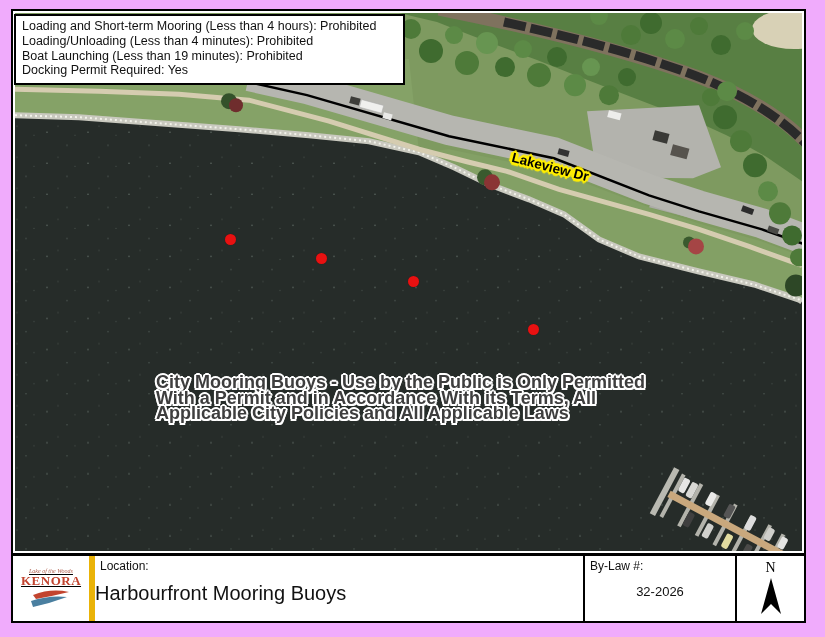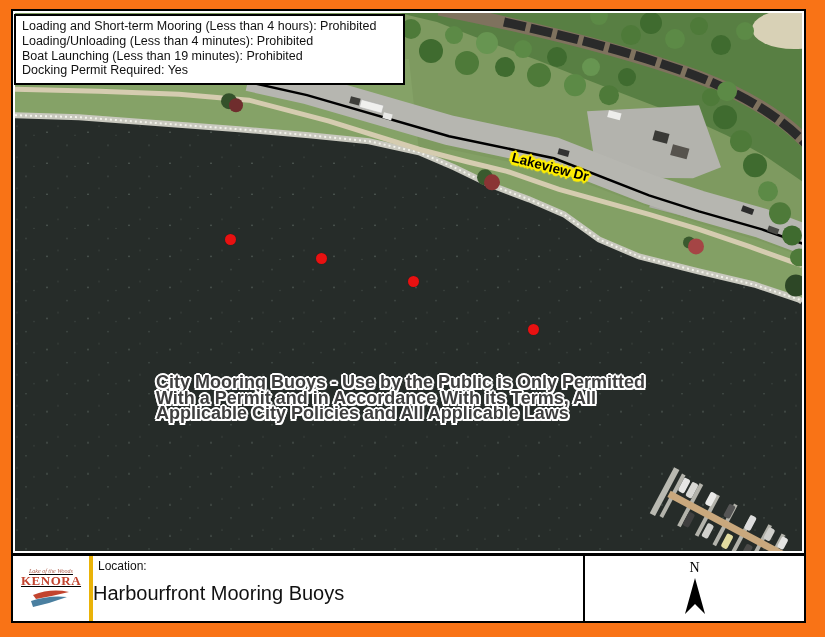--- a/index.html
+++ b/index.html
@@ -1,16 +1,16 @@
 <!DOCTYPE html>
 <html><head>
 <meta charset="utf-8">
 <style>
   html,body{margin:0;padding:0;background:#fff;}
-  #page{position:relative;width:825px;height:637px;background:#f97316;overflow:hidden;
+  #page{position:relative;width:825px;height:637px;background:#f0abfc;overflow:hidden;
         font-family:"Liberation Sans",sans-serif;}
 
   
   #map-frame{position:absolute;left:11px;top:9px;width:795px;height:546px;
              border:2px solid #000;background:#fff;padding:2px;box-sizing:border-box;}
   #aerial{display:block;width:787px;height:538px;}
 
   
   #info-box{position:absolute;left:14px;top:14px;width:391px;height:71px;background:#fff;
             border:2px solid #000;box-sizing:border-box;padding:3px 6px;z-index:5;}
@@ -33,21 +33,21 @@
 
   
   .buoy{position:absolute;width:11px;height:11px;border-radius:50%;z-index:4;
         box-shadow:0 0 1px rgba(80,0,0,.6);}
 
   
   #title-block{position:absolute;left:11px;top:554px;width:795px;height:69px;
                border:2px solid #000;background:#fff;box-sizing:border-box;display:flex;z-index:5;}
   .tb-cell{position:relative;height:100%;box-sizing:border-box;}
   #cell-logo{width:76px;text-decoration:underline;}
-  #cell-location{width:494px;border-left:4px solid #eab308;}
+  #cell-location{width:494px;border-left:6px solid #eab308;}
   #cell-bylaw{width:152px;border-left:2px solid #000;}
   #cell-north{flex:1;border-left:2px solid #000;display:flex;flex-direction:column;
               align-items:center;justify-content:flex-start;padding-top:4px;}
   .tb-label{position:absolute;left:5px;top:3px;font-size:12px;color:#111;}
   #location-title{position:absolute;left:0;right:0;top:26px;text-align:left;
                   font-size:20px;color:#111;}
   #bylaw-value{position:absolute;left:0;right:0;top:28px;text-align:center;font-size:13px;color:#111;}
   #north-letter{font-family:"Liberation Serif",serif;font-size:14px;color:#000;margin-bottom:1px;}
 
   
@@ -212,20 +212,24 @@
         <svg width="44" height="22" viewBox="0 0 44 22">
           <path d="M4,8 Q22,1 40,5 Q24,9 7,12 Z" fill="#c2442f"></path>
           <path d="M2,14 Q20,8 38,10 Q22,16 4,20 Z" fill="#4a7fa0"></path>
         </svg>
       </div>
     </div>
     <div class="tb-cell" id="cell-location">
       <div class="tb-label">Location:</div>
       <div id="location-title">Harbourfront Mooring Buoys</div>
     </div>
+    <div class="tb-cell" id="cell-bylaw">
+      <div class="tb-label">By-Law #:</div>
+      <div id="bylaw-value">32-2026</div>
+    </div>
     <div class="tb-cell" id="cell-north">
       <div id="north-letter">N</div>
       <svg width="30" height="40" viewBox="0 0 30 40">
         <polygon points="15,1 5,37 15,27 25,37" fill="#000"></polygon>
       </svg>
     </div>
   </div>
 
 </div>
 

